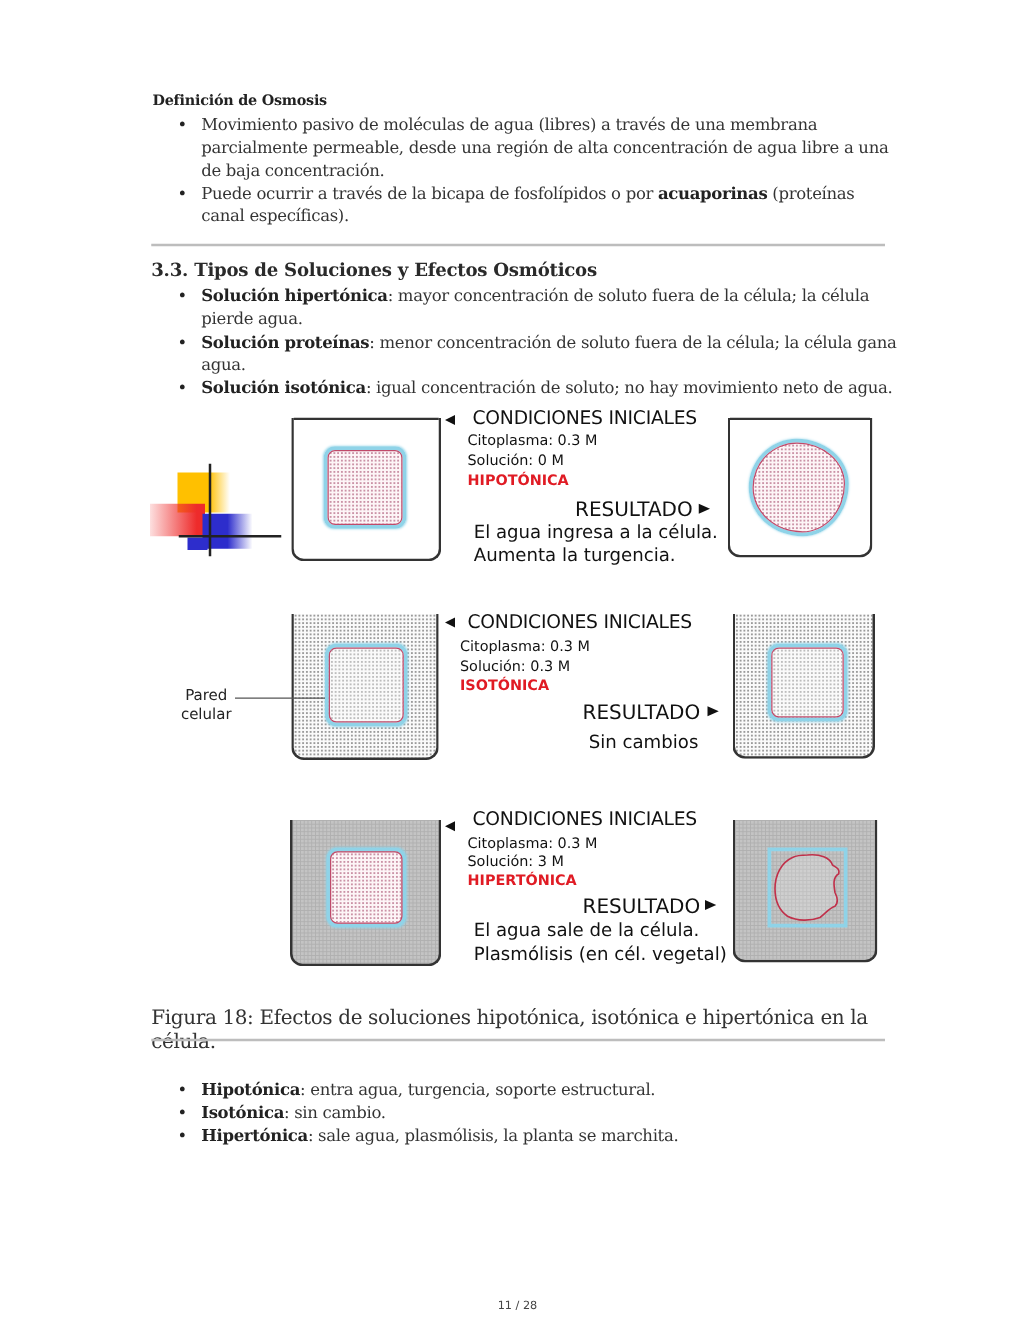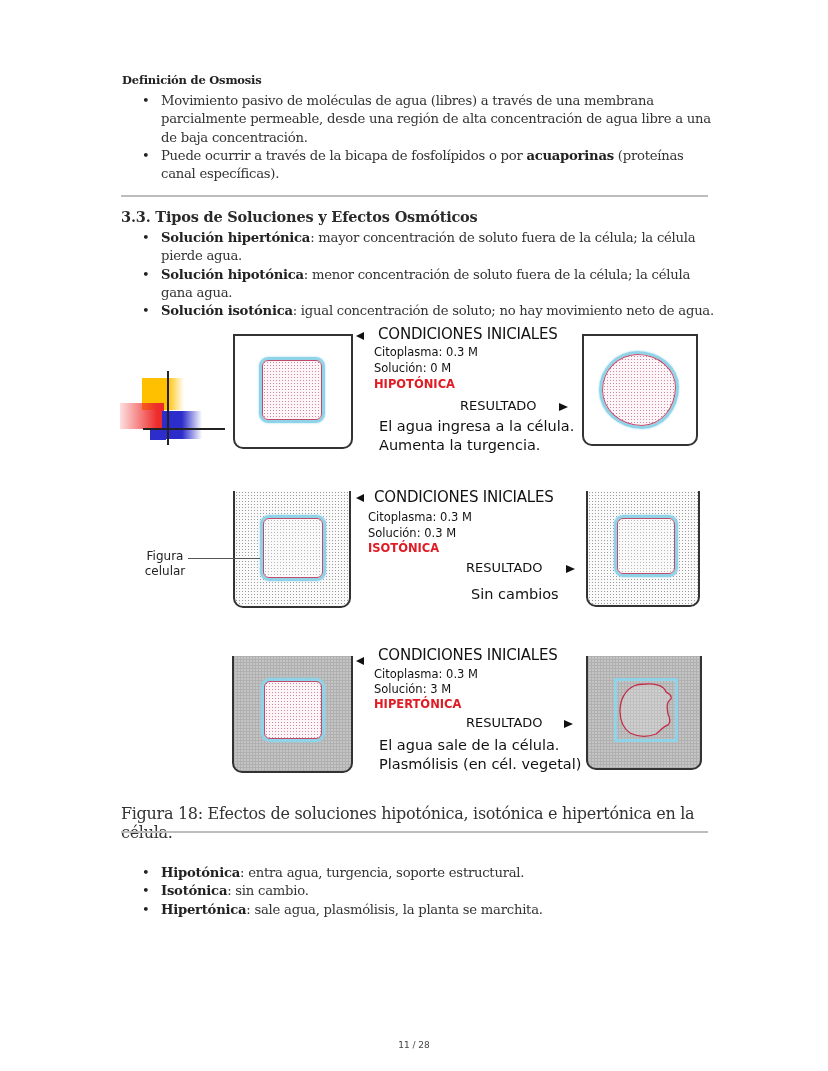--- a/index.html
+++ b/index.html
@@ -24,21 +24,21 @@
   .beaker .top { position: absolute; left: -2px; right: -2px; top: 0; height: 2px; background: #333; }
   .dots-light { background-color: #fafafa; background-image: radial-gradient(#9a9a9a 0.6px, transparent 0.9px); background-size: 3px 3px; }
   .dots-dark { background-color: #c4c4c4; background-image: linear-gradient(#b0b0b0 1px, transparent 1px), linear-gradient(90deg, #b0b0b0 1px, transparent 1px); background-size: 3px 3px; }
   .cell { position: absolute; border: 3px solid #8fd3e8; border-radius: 9px; box-shadow: 0 0 2px #8fd3e8; }
   .cell .inner { position: absolute; inset: 0; border: 1px solid #c04a6a; border-radius: 6px; background-color: #fdf5f7; background-image: radial-gradient(#c78aa0 0.5px, transparent 0.9px); background-size: 3px 3px; }
   .cell .inner.plain { background: #fafafa; background-image: radial-gradient(#b8b8b8 0.5px, transparent 0.9px); background-size: 3px 3px; }
 
   .cond-title { position: absolute; font-size: 15px; color: #111; letter-spacing: -0.2px; white-space: nowrap; }
   .cond-line { position: absolute; font-size: 11.5px; color: #111; white-space: nowrap; }
   .cond-type { position: absolute; font-size: 11.5px; font-weight: bold; color: #e01b24; white-space: nowrap; }
-  .result-label { position: absolute; font-size: 13px; color: #111; white-space: nowrap; }
+  .result-label { position: absolute; font-size: 16px; color: #111; white-space: nowrap; }
   .result-text { position: absolute; font-size: 14.5px; color: #111; white-space: nowrap; line-height: 19px; }
   .arrow-left { position: absolute; width: 0; height: 0; border-top: 4px solid transparent; border-bottom: 4px solid transparent; border-right: 8px solid #111; }
   .arrow-right { position: absolute; width: 0; height: 0; border-top: 4px solid transparent; border-bottom: 4px solid transparent; border-left: 9px solid #111; }
 
   .pared-label { position: absolute; font-size: 12px; color: #222; text-align: center; line-height: 15px; }
   .pared-line { position: absolute; height: 1px; background: #555; }
 
   .logo { position: absolute; }
 
   .caption { position: absolute; left: 121px; top: 804px; font-size: 16px; color: #333; letter-spacing: -0.3px; }
@@ -53,21 +53,21 @@
   <ul class="bullets" style="top:92px;">
     <li><span>Movimiento pasivo de moléculas de agua (libres) a través de una membrana parcialmente permeable, desde una región de alta concentración de agua libre a una de baja concentración.</span></li>
     <li><span>Puede ocurrir a través de la bicapa de fosfolípidos o por </span><b>acuaporinas</b><span> (proteínas canal específicas).</span></li>
   </ul>
 
   <div class="rule" style="top:195px;"></div>
 
   <div class="h-section" style="top:208px;">3.3. Tipos de Soluciones y Efectos Osmóticos</div>
   <ul class="bullets" style="top:229px;">
     <li><b>Solución hipertónica</b><span>: mayor concentración de soluto fuera de la célula; la célula pierde agua.</span></li>
-    <li><b>Solución hipotónica</b><span>: menor concentración de soluto fuera de la célula; la célula gana agua.</span></li>
+    <li><b>Solución proteínas</b><span>: menor concentración de soluto fuera de la célula; la célula gana agua.</span></li>
     <li><b>Solución isotónica</b><span>: igual concentración de soluto; no hay movimiento neto de agua.</span></li>
   </ul>
 
   <div class="figure">
 
     <div class="logo" style="left:0; top:40px; width:110px; height:80px;">
       <div style="position:absolute; left:24px; top:10px; width:42px; height:32px; background:linear-gradient(90deg,#ffc000 60%, rgba(255,192,0,0));"></div>
       <div style="position:absolute; left:2px; top:35px; width:44px; height:26px; background:linear-gradient(90deg,rgba(240,40,40,0.15),#ee2b2b 85%);"></div>
       <div style="position:absolute; left:44px; top:43px; width:40px; height:28px; background:linear-gradient(90deg,#2d2dcc 50%, rgba(45,45,204,0));"></div>
       <div style="position:absolute; left:32px; top:62px; width:16px; height:10px; background:#2d2dcc;"></div>
@@ -97,21 +97,21 @@
       <div style="position:absolute; left:15px; top:17px; width:80px; height:78px; border-radius:48% 52% 46% 54% / 50% 46% 54% 50%; border:3px solid #8fd3e8; box-shadow:0 0 2px #8fd3e8;">
         <div style="position:absolute; inset:0; border:1px solid #c04a6a; border-radius:48% 52% 46% 54% / 50% 46% 54% 50%; background-color:#fdf5f7; background-image:radial-gradient(#c78aa0 0.5px, transparent 0.9px); background-size:3px 3px;"></div>
       </div>
     </div>
 
     <div class="beaker dots-light" style="left:115px; top:163px; width:118px; height:117px;">
       <div class="cell" style="left:25px; top:24px; width:66px; height:66px;">
           <div class="inner plain"></div>
         </div>
     </div>
-    <div class="pared-label" style="left:12px; top:221px; width:70px;">Figura celular</div>
+    <div class="pared-label" style="left:12px; top:221px; width:70px;">Pared celular</div>
     <div class="pared-line" style="left:70px; top:230px; width:72px;"></div>
     <div class="arrow-left" style="left:238px; top:166px;"></div>
     <div class="cond-title" style="left:256px; top:160px;">CONDICIONES INICIALES</div>
     <div class="cond-line" style="left:250px; top:182px;">Citoplasma: 0.3 M</div>
     <div class="cond-line" style="left:250px; top:198px;">Solución: 0.3 M</div>
     <div class="cond-type" style="left:250px; top:213px;">ISOTÓNICA</div>
     <div class="result-label" style="left:348px; top:232px;">RESULTADO</div>
     <div class="arrow-right" style="left:448px; top:237px;"></div>
     <div class="result-text" style="left:353px; top:257px;">
       <div>Sin cambios</div>

